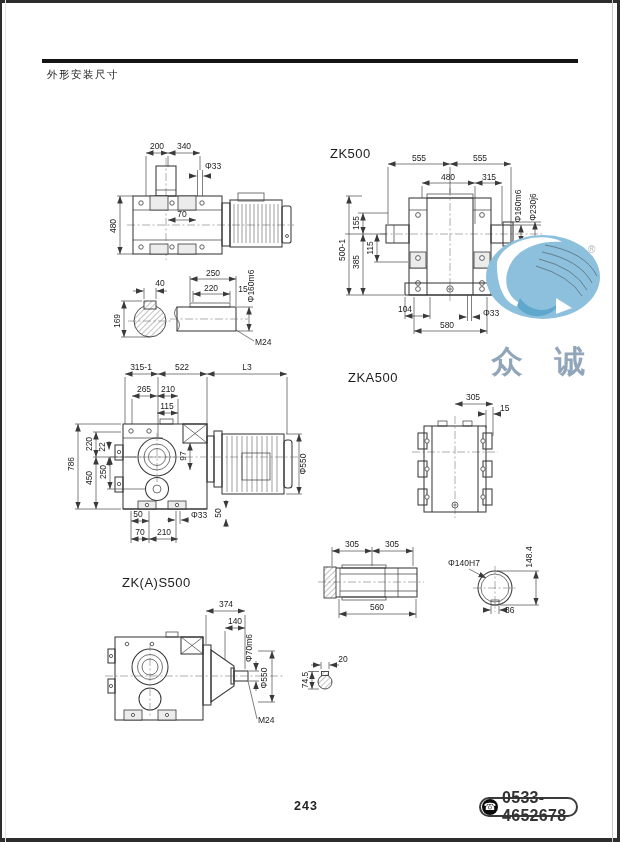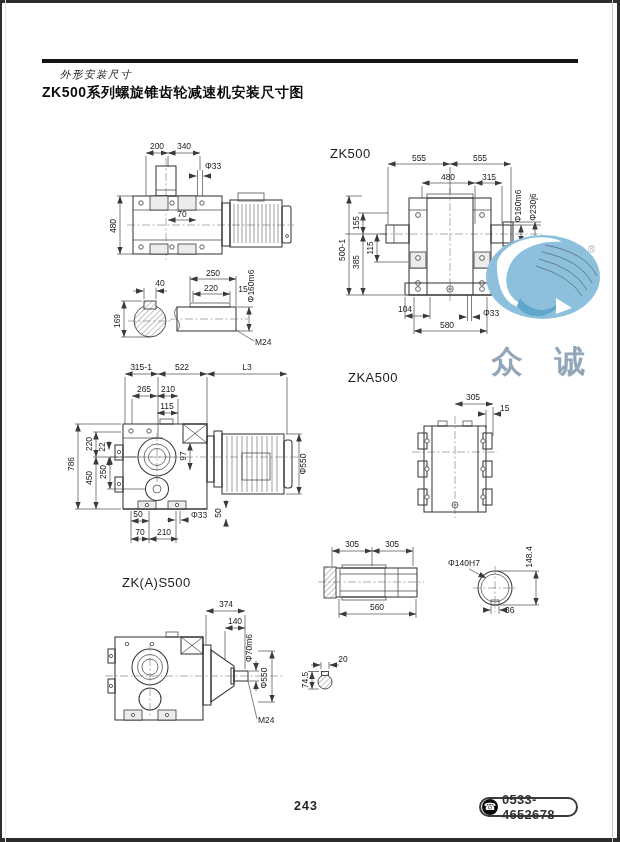--- a/index.html
+++ b/index.html
@@ -6,29 +6,29 @@
   .page{position:relative;width:620px;height:842px;background:#ffffff;overflow:hidden;
         font-family:"Liberation Sans",sans-serif;}
   .edge{position:absolute;background:#2d2d2d;}
   .edge-top{left:0;top:0;width:620px;height:3px;}
   .edge-left{left:0;top:0;width:2px;height:842px;}
   .edge-right{right:0;top:0;width:3px;height:842px;}
   .edge-bottom{left:0;bottom:0;width:620px;height:4px;}
   .inner-right{position:absolute;right:7px;top:0;width:1px;height:842px;background:#c9c9c9;}
   .inner-left{position:absolute;left:5px;top:0;width:1px;height:842px;background:#e6e6e6;}
   .rule{position:absolute;left:42px;top:59px;width:536px;height:4px;background:#141414;}
-  .hdr-small{position:absolute;left:60px;top:68px;font-size:10.5px;color:#1a1a1a;letter-spacing:1.5px;font-style:italic;}
+  .hdr-small{position:absolute;left:47px;top:68px;font-size:10.5px;color:#1a1a1a;letter-spacing:1.5px;}
   .hdr-title{position:absolute;left:42px;top:84px;font-size:14px;font-weight:bold;color:#0d0d0d;letter-spacing:.5px;}
   .pagenum{position:absolute;left:276px;top:799px;width:60px;text-align:center;font-size:12.5px;
            font-weight:bold;color:#222;letter-spacing:1px;}
   .badge{position:absolute;left:479px;top:797px;width:99px;height:20px;border:2px solid #3a3a3a;
          border-radius:12px;background:#fff;display:flex;align-items:center;box-sizing:border-box;}
   .badge .ph{width:16px;height:16px;border-radius:50%;background:#0a0a0a;color:#fff;font-size:10px;
              line-height:16px;text-align:center;margin-left:1px;flex:0 0 auto;}
-  .badge .no{font-size:13px;font-weight:bold;color:#333;margin-left:4px;letter-spacing:.3px;}
+  .badge .no{font-size:16px;font-weight:bold;color:#333;margin-left:4px;letter-spacing:.3px;}
   svg{position:absolute;left:0;top:0;}
   svg text{font-family:"Liberation Sans",sans-serif;fill:#1c1c1c;}
   .dm{font-size:8.5px;text-anchor:middle;}
   .st{text-anchor:start;}
   .lbl{font-size:13px;letter-spacing:.5px;}
   .ol{fill:none;stroke:#3a3a3a;stroke-width:1.05;}
   .o2{fill:none;stroke:#3a3a3a;stroke-width:.7;}
   .dim{fill:none;stroke:#3a3a3a;stroke-width:.65;}
   .cl{fill:none;stroke:#6a6a6a;stroke-width:.55;stroke-dasharray:8 2.5 2 2.5;}
   .pad{fill:#ececec;stroke:#3a3a3a;stroke-width:.8;}
@@ -46,21 +46,20 @@
 <div class="page">
   <div class="edge edge-top"></div>
   <div class="edge edge-left"></div>
   <div class="edge edge-right"></div>
   <div class="edge edge-bottom"></div>
   <div class="inner-right"></div>
   <div class="inner-left"></div>
 
   <div class="rule"></div>
   <div class="hdr-small">外形安装尺寸</div>
-  <div class="hdr-title">ZK500系列螺旋锥齿轮减速机安装尺寸图</div>
 
   <svg width="620" height="842" viewBox="0 0 620 842">
     <defs>
       <marker id="ar" viewBox="0 0 8 8" refX="7.5" refY="4" markerWidth="8" markerHeight="8" orient="auto-start-reverse" markerUnits="userSpaceOnUse">
         <path d="M0,1.2 L7.5,4 L0,6.8 Z" fill="#3a3a3a"></path>
       </marker>
       <pattern id="hatch" width="4" height="4" patternUnits="userSpaceOnUse" patternTransform="rotate(45)">
         <rect width="4" height="4" fill="#fff"></rect>
         <line x1="0" y1="0" x2="0" y2="4" stroke="#666" stroke-width="0.8"></line>
       </pattern>

